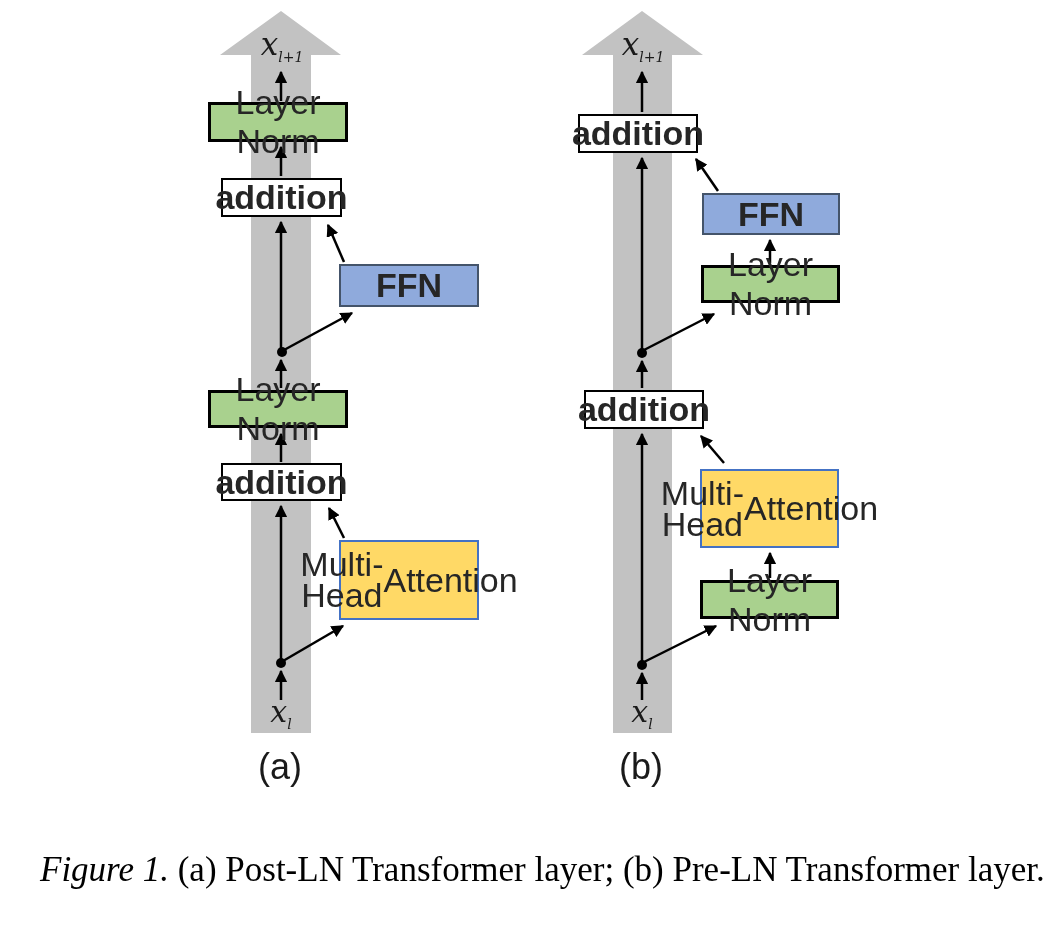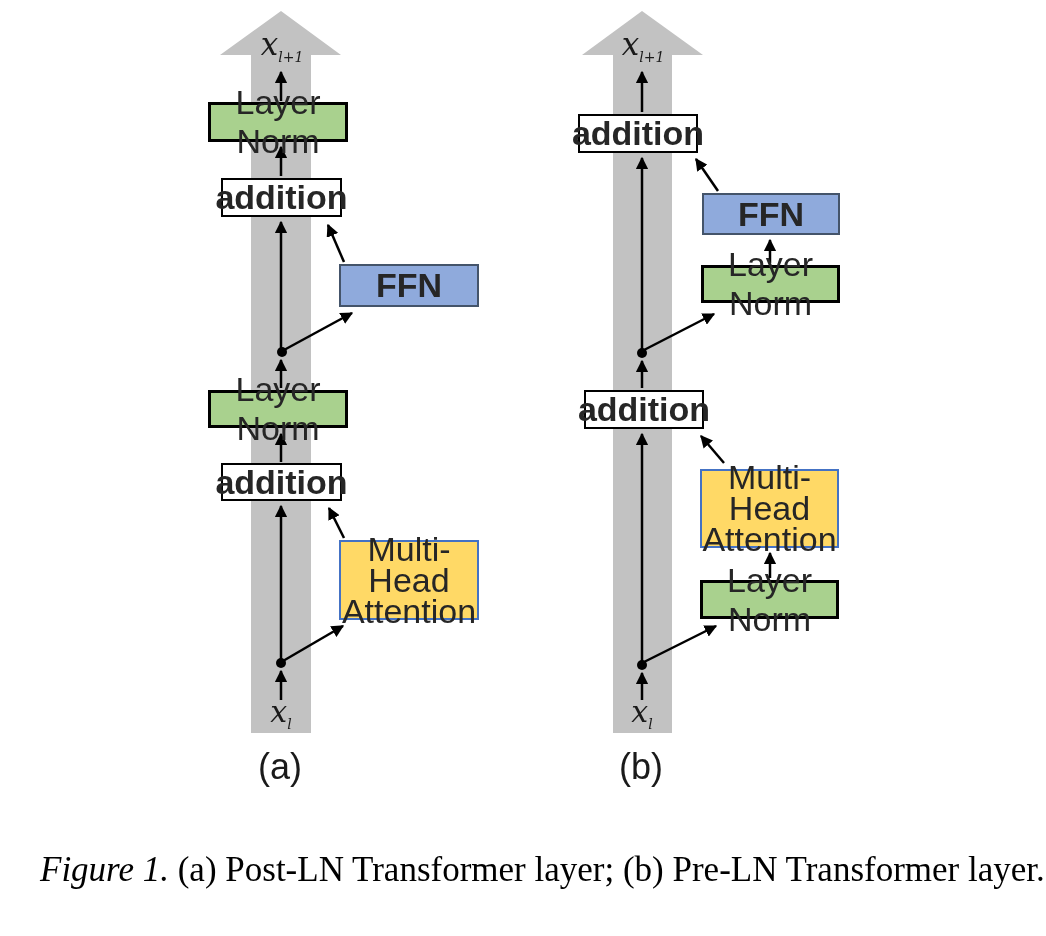--- a/index.html
+++ b/index.html
@@ -8,21 +8,21 @@
   .canvas svg{position:absolute;left:0;top:0;}
   .band{fill:var(--band-gray,#c2c2c2);stroke:none;}
   .flowline{stroke:#000;stroke-width:2.5;}
   .jdot{fill:#000;}
   .box{position:absolute;box-sizing:border-box;display:flex;align-items:center;
        justify-content:center;text-align:center;font-size:34px;color:#262626;}
   .box.green{background:var(--green-fill,#a9d18e);border:3px solid var(--box-border,#000);}
   .box.white{background:#ffffff;border:2px solid var(--box-border,#000);font-weight:bold;}
   .box.blue{background:var(--blue-fill,#8faadc);border:2px solid var(--blue-border,#44546a);font-weight:bold;}
   .box.yellow{background:var(--yellow-fill,#ffd966);border:2px solid var(--yellow-border,#4472c4);
-              flex-direction:column;line-height:31px;text-align:center;}
+              flex-direction:row;line-height:31px;text-align:center;}
   .varlabel{position:absolute;font-family:"DejaVu Serif",serif;font-style:italic;
             font-size:31px;color:#1a1a1a;text-align:center;white-space:nowrap;}
   .varlabel sub{font-size:14px;line-height:0;}
   .panel-label{position:absolute;font-size:36px;color:#1a1a1a;text-align:center;}
   .caption{position:absolute;left:28px;top:836px;width:1008px;margin:12px;
            font-family:"Liberation Serif",serif;font-size:35px;line-height:44px;color:#000;}
   .caption em{font-style:italic;}
 </style>
 </head>
 <body>

